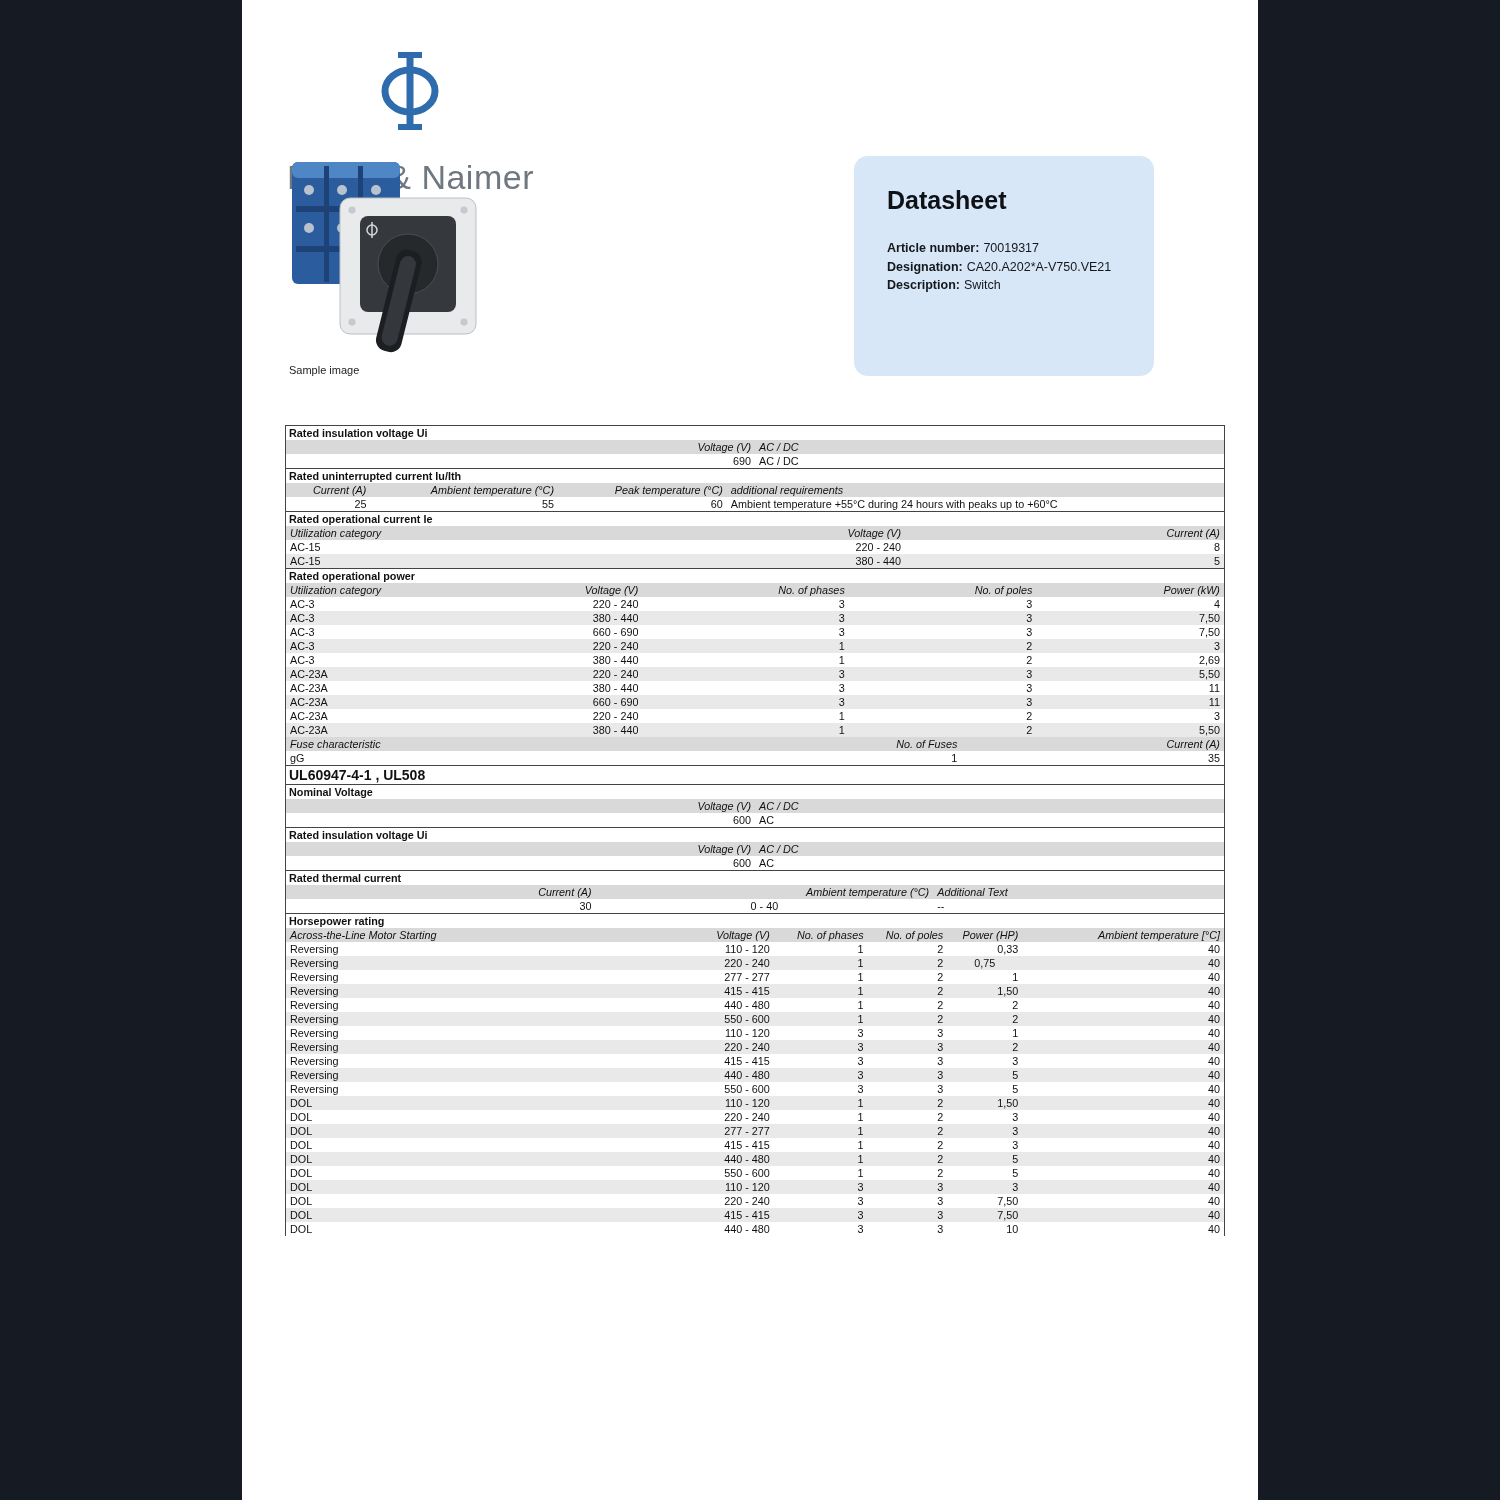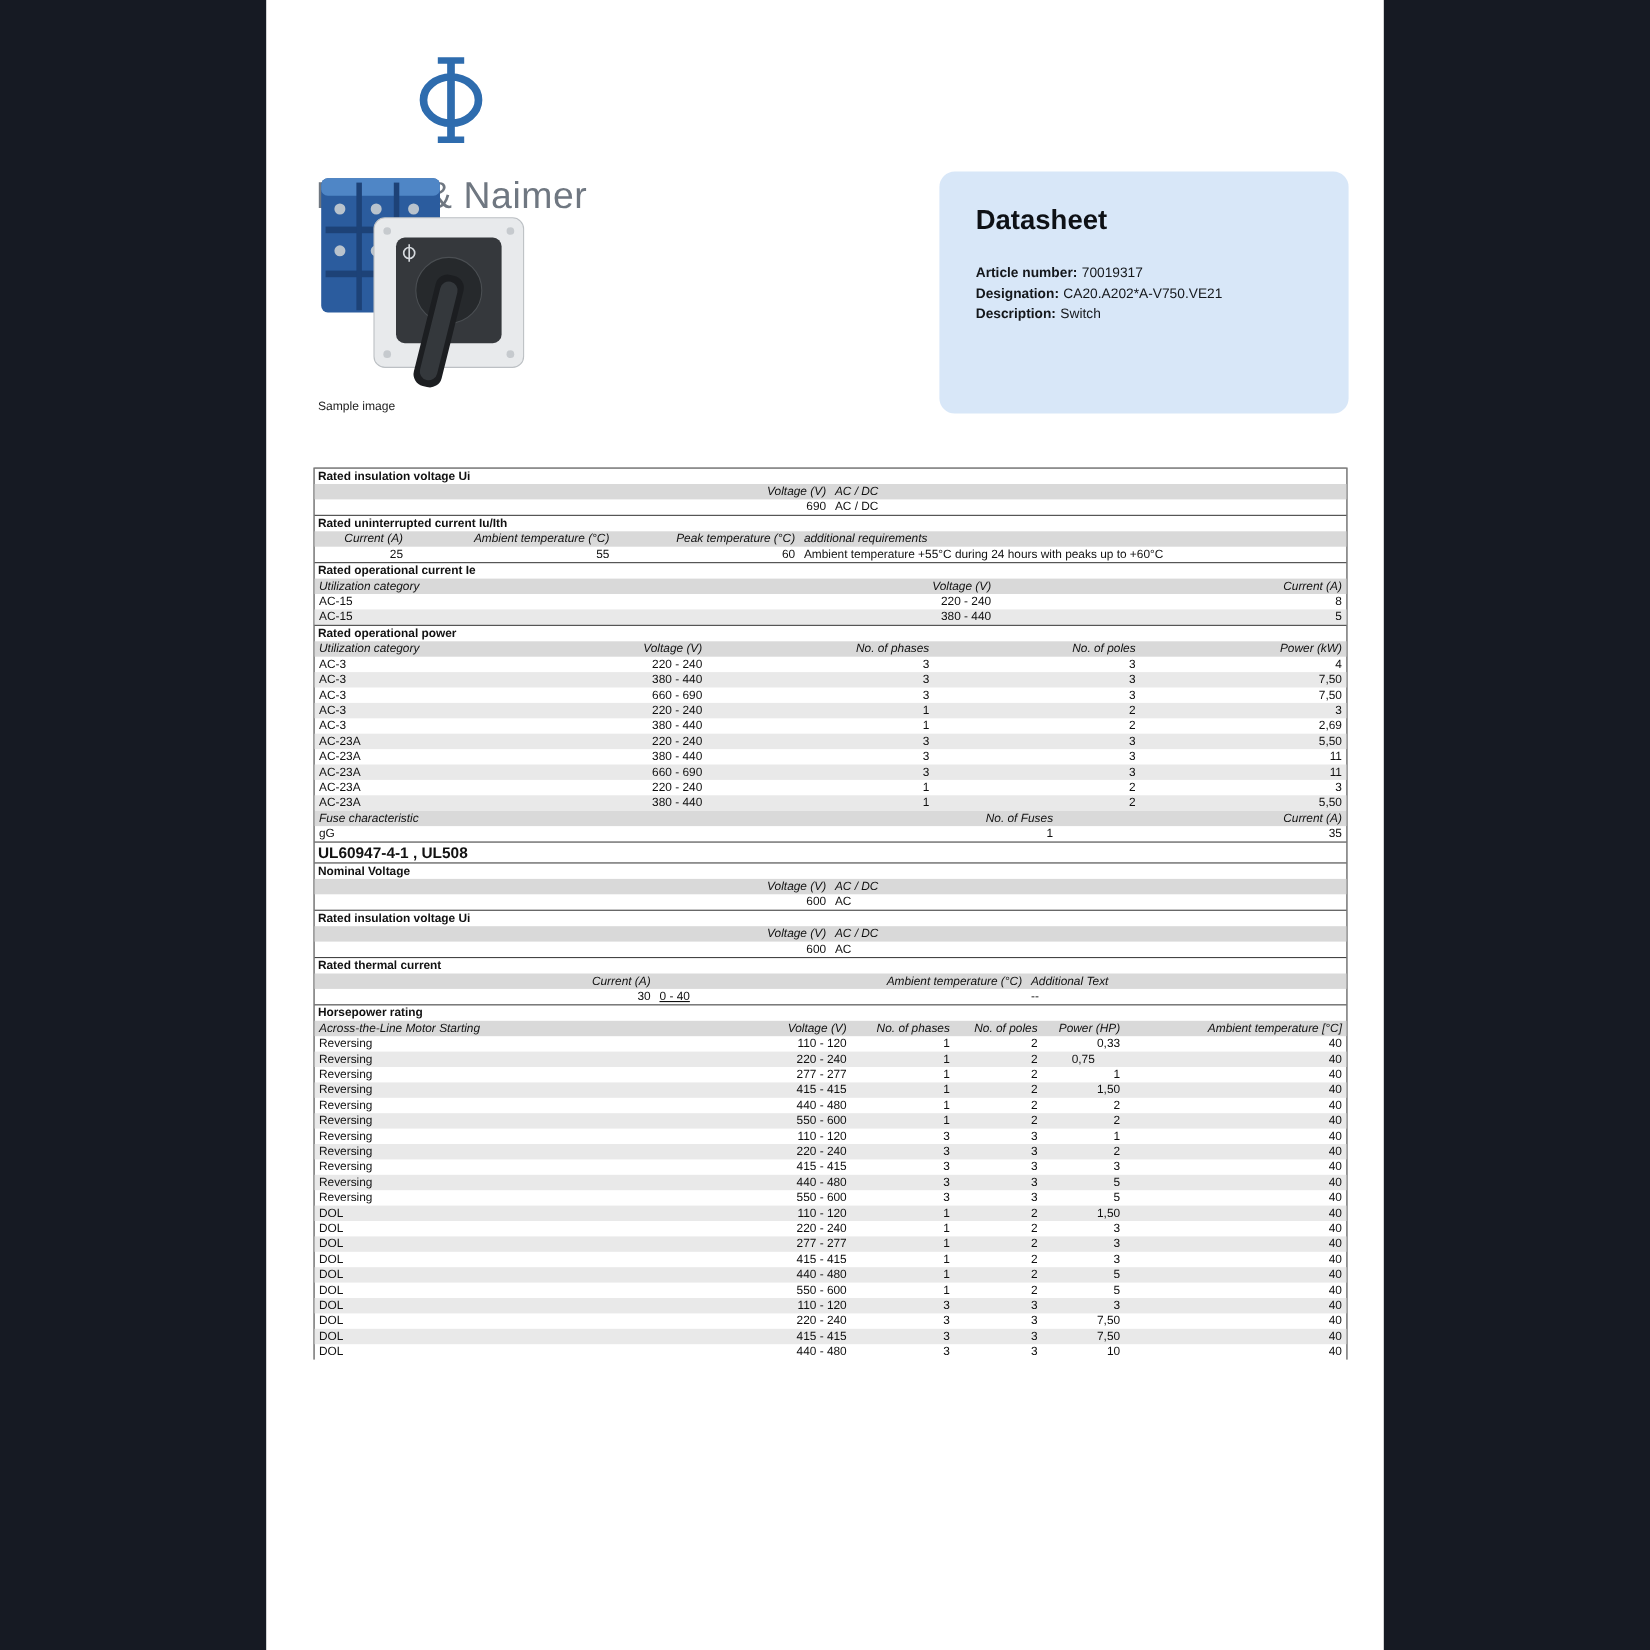--- a/index.html
+++ b/index.html
@@ -16,21 +16,21 @@
   }
   
   .logo { position:absolute; left:45px; top:50px; display:flex; align-items:center; gap:22px;flex-direction:column; }
   .phi { color: var(--brand-blue,#2e6cae); display:block; }
   .brand-name { font-size:34px; color: var(--brand-gray,#6f7781); letter-spacing:.5px; }
   
   .product { position:absolute; left:40px; top:150px; width:200px; height:212px; }
   .caption { position:absolute; left:47px; top:364px; font-size:11px; color:#222; }
   
   .panel {
-    position:absolute; left:612px; top:156px; width:372px; height:220px;
+    position:absolute; left:612px; top:156px; width:300px; height:220px;
     background: var(--panel,#d8e7f8); border-radius:14px; padding:30px 33px;
   }
   .panel-title { font-size:25px; font-weight:bold; color:#0e1116; margin-bottom:24px; }
   .field { font-size:12.5px; line-height:18.5px; color:#14171b; }
   .field b { margin-right:4px; }
   
   .dtable {
     position:absolute; left:43px; top:425px; width:940px;
     border-left:1px solid #444; border-right:1px solid #444;
     font-size:10.8px;
@@ -262,21 +262,21 @@
         <div class="tcell" style="width: 50%; text-align: left;">AC</div>
       </div>
       <div class="trow sub">Rated thermal current</div>
       <div class="trow head">
         <div class="tcell" style="width: 33%; text-align: right;">Current (A)</div>
         <div class="tcell" style="width: 36%; text-align: right;">Ambient temperature (°C)</div>
         <div class="tcell" style="width: 31%; text-align: left;">Additional Text</div>
       </div>
       <div class="trow data">
         <div class="tcell" style="width: 33%; text-align: right;">30</div>
-        <div class="tcell" style="width: 36%; text-align: left; text-decoration: underline;">0 - 40</div>
+        <div class="tcell" style="width: 36%; text-align: center;">0 - 40</div>
         <div class="tcell" style="width: 31%; text-align: left;">--</div>
       </div>
       <div class="trow sub">Horsepower rating</div>
       <div class="trow head">
         <div class="tcell" style="width: 30%; text-align: left;">Across-the-Line Motor Starting</div>
         <div class="tcell" style="width: 22%; text-align: right;">Voltage (V)</div>
         <div class="tcell" style="width: 10%; text-align: right;">No. of phases</div>
         <div class="tcell" style="width: 8.5%; text-align: right;">No. of poles</div>
         <div class="tcell" style="width: 8%; text-align: right;">Power (HP)</div>
         <div class="tcell" style="width: 21.5%; text-align: right;">Ambient temperature [°C]</div>

